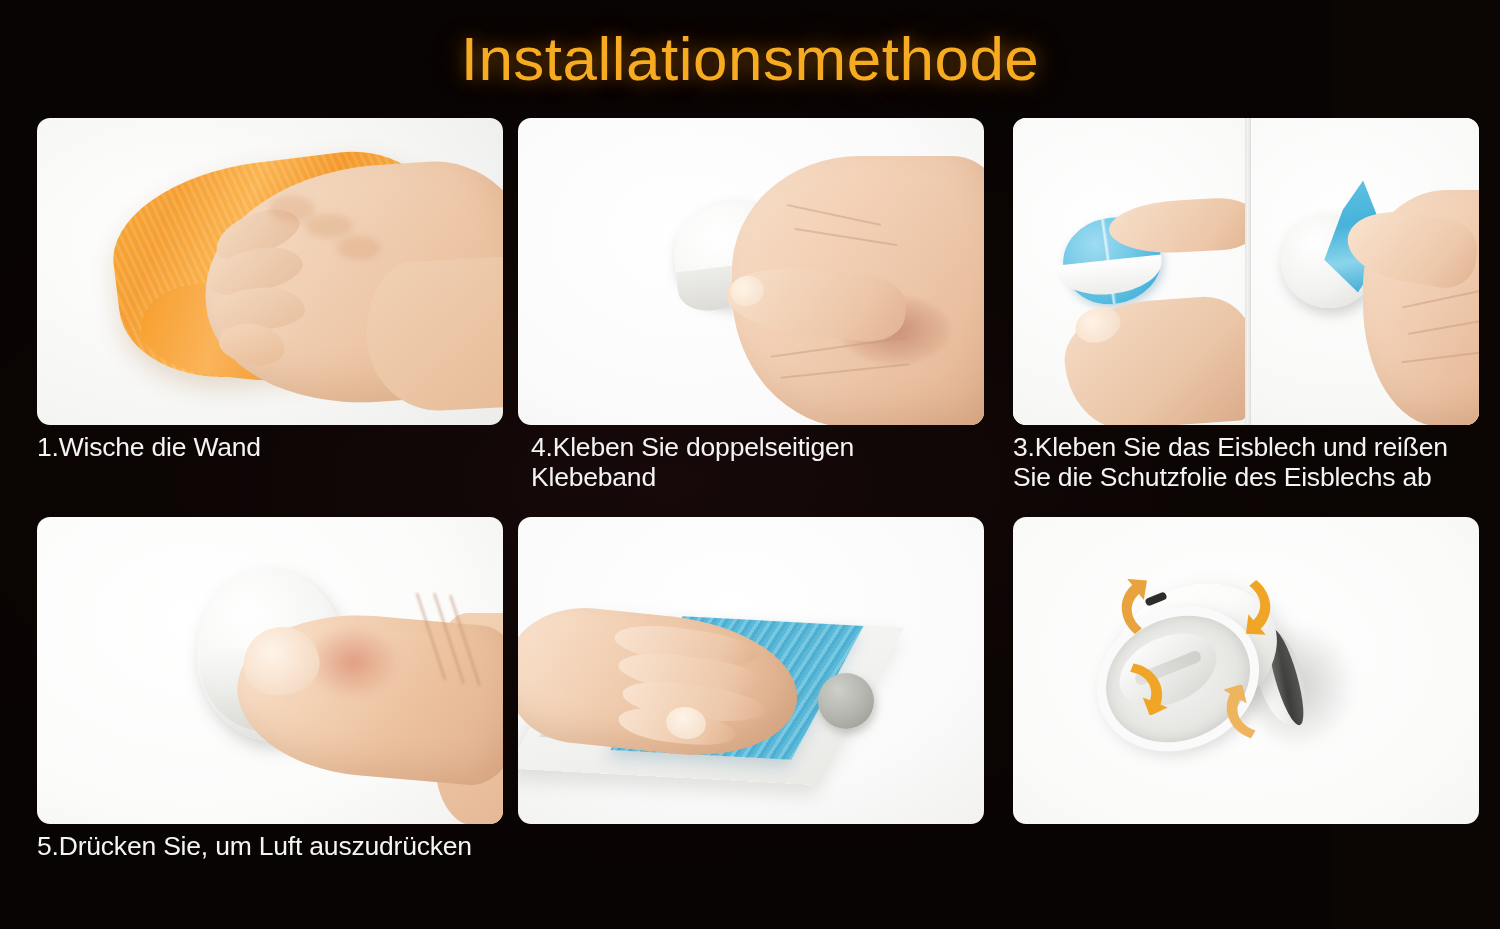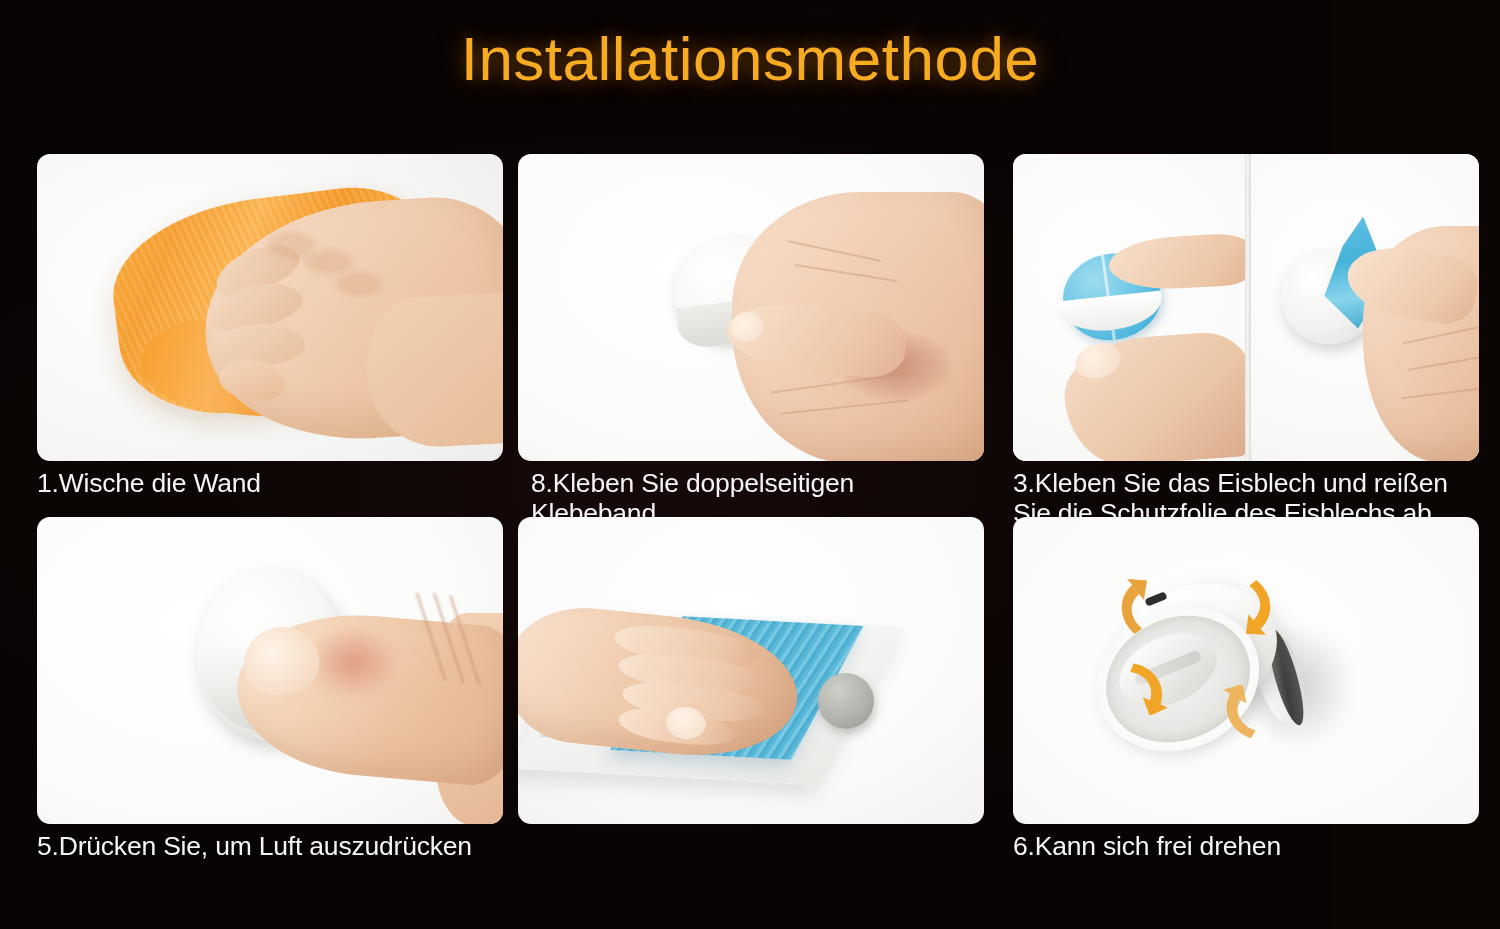--- a/index.html
+++ b/index.html
@@ -45,21 +45,21 @@
     width: 1428px;
     height: 790px;
   }
   .cell {
     position: absolute;
     width: 466px;
   }
   .cell.c0 { left: 0px; }
   .cell.c1 { left: 481px; }
   .cell.c2 { left: 976px; }
-  .cell.r0 { top: 0px; margin-top: 36px; }
+  .cell.r0 { top: 0px; }
   .cell.r1 { top: 399px; }
 
   .photo {
     position: relative;
     width: 466px;
     height: 307px;
     border-radius: 13px;
     overflow: hidden;
     background: #fdfdfd;
   }
@@ -571,21 +571,21 @@
         <div class="disc-edge"></div>
         <div class="hand"></div>
         <div class="palmshadow"></div>
         <div class="thumb"></div>
         <div class="nail"></div>
         <div class="crease cr1"></div>
         <div class="crease cr2"></div>
         <div class="crease cr3"></div>
         <div class="crease cr4"></div>
       </div>
-      <div class="caption indent">8.Kleben Sie doppelseitigen
+      <div class="caption indent">4.Kleben Sie doppelseitigen
 Klebeband</div>
     </div>
 
     <div class="cell c2 r0">
       <div class="photo p3">
         <div class="half left">
           <div class="bluedisc"></div>
           <div class="whiterim"></div>
           <div class="lfinger"></div>
           <div class="lthumb"></div>
@@ -661,17 +661,16 @@
           <svg viewBox="0 0 100 100">
             <path d="M20 88 C12 52 34 18 70 16 L70 2 L96 26 L70 50 L70 36 C44 38 30 60 36 88 Z" fill="#f0a527" transform="rotate(112 50 50)"></path>
           </svg>
         </div>
         <div class="arrow a-br">
           <svg viewBox="0 0 100 100">
             <path d="M20 88 C12 52 34 18 70 16 L70 2 L96 26 L70 50 L70 36 C44 38 30 60 36 88 Z" fill="#eeb45e" transform="rotate(-60 50 50)"></path>
           </svg>
         </div>
       </div>
-      <div class="caption">6.Kann sich frei drehen</div>
     </div>
 
   </div>
 </div>
 
 </body></html>

